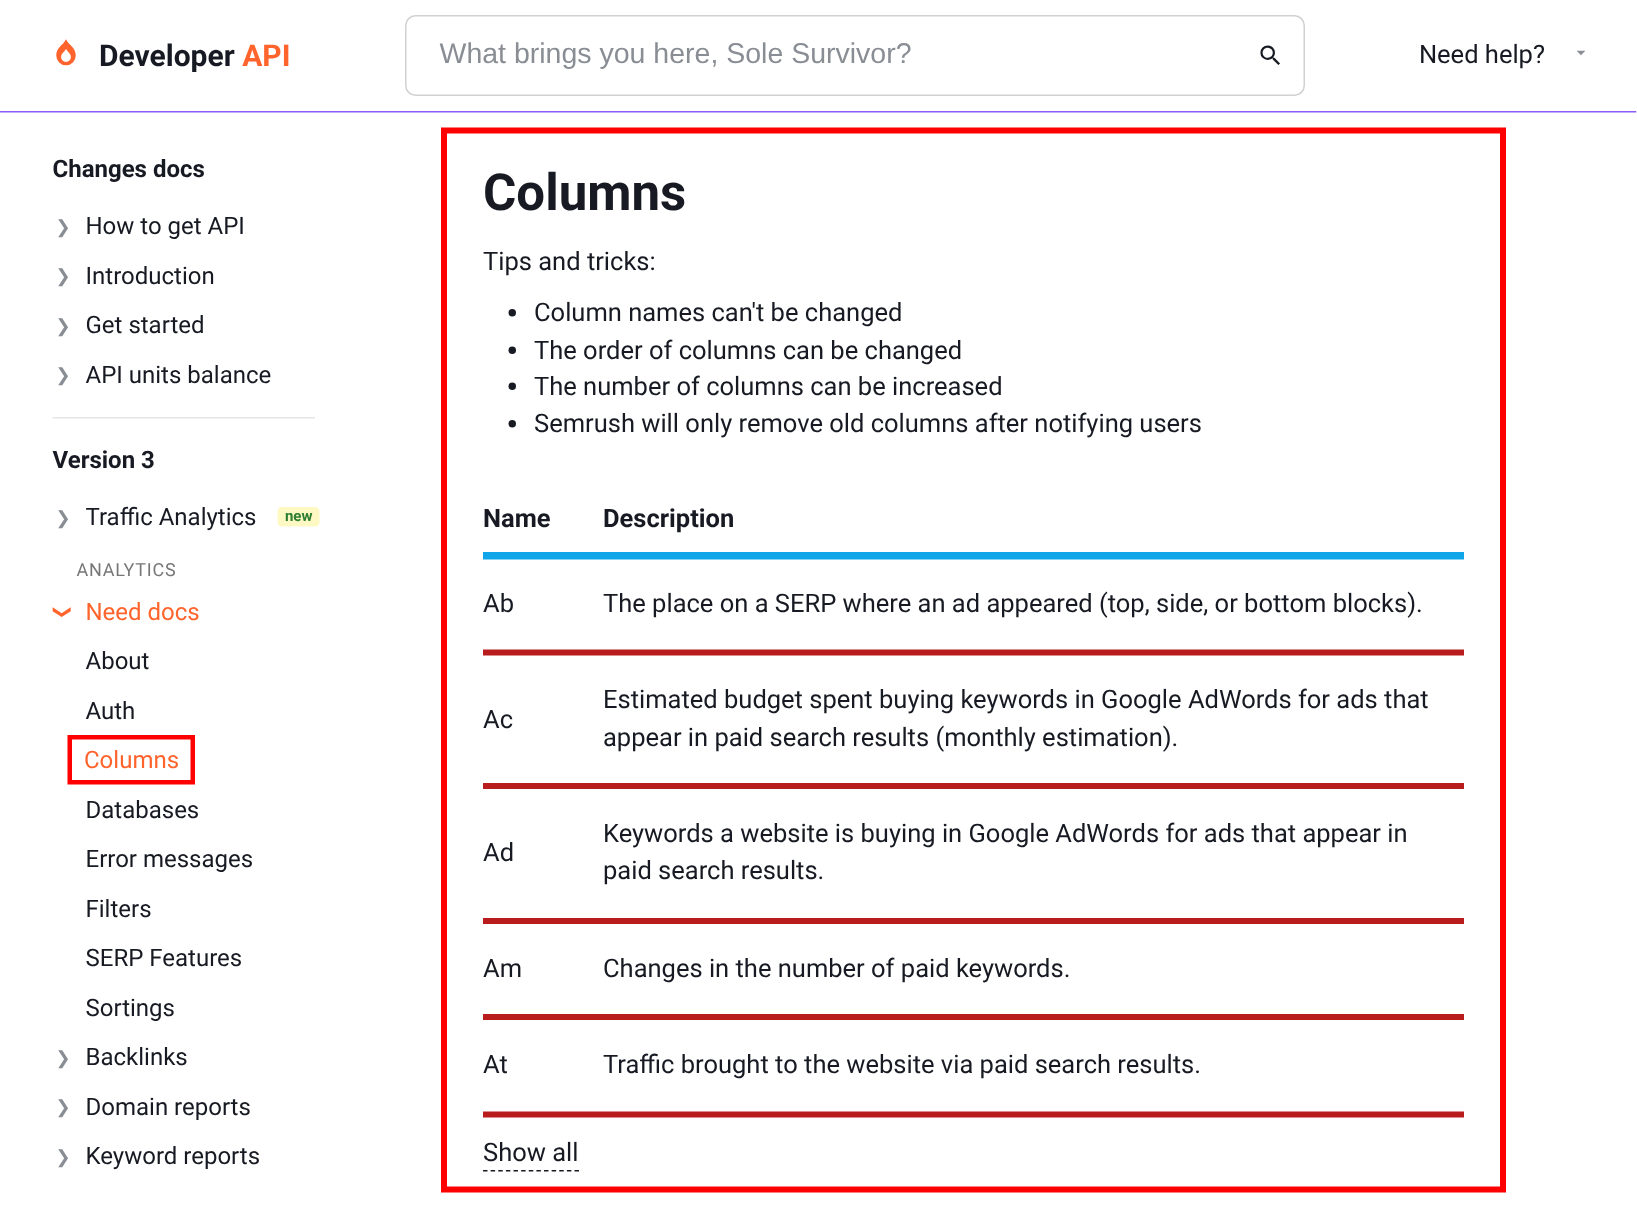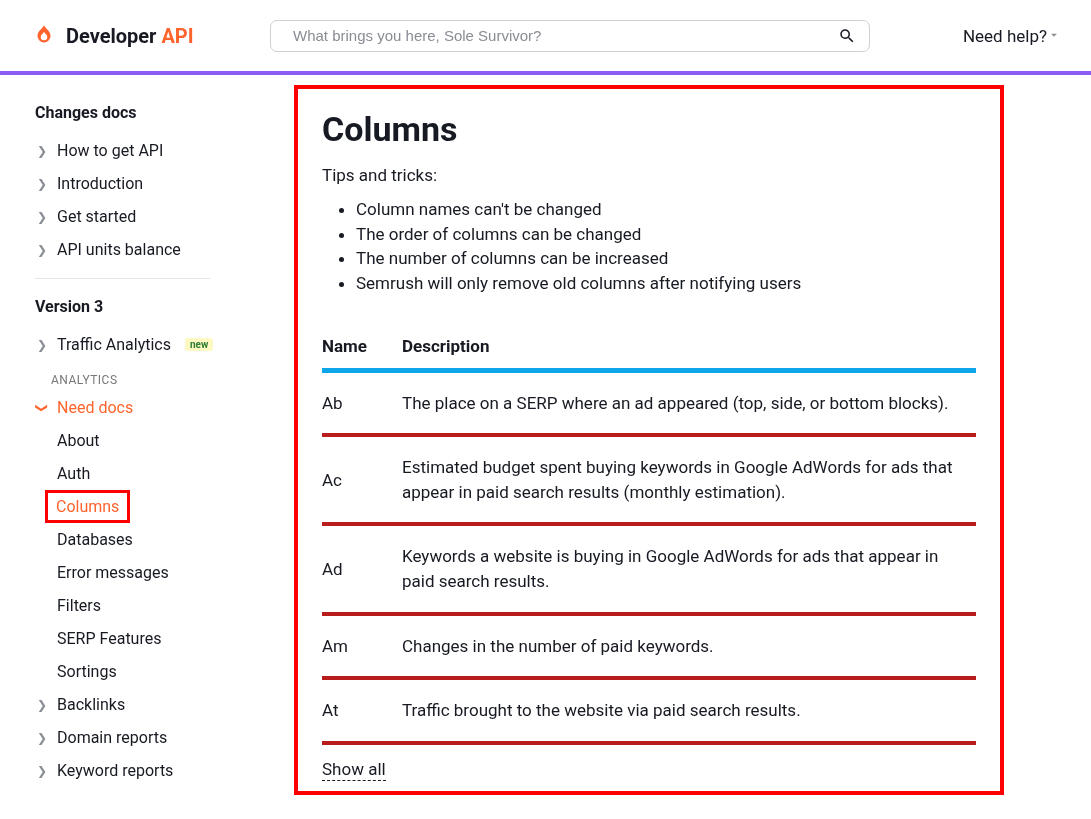--- a/index.html
+++ b/index.html
@@ -7,21 +7,21 @@
     font-family: -apple-system, BlinkMacSystemFont, "Segoe UI", Roboto, Helvetica, Arial, sans-serif;
     font-size: 16px;
     color: #171a22;
     background: #fff;
     width: 1091px;
   }
   .header {
     display: flex;
     align-items: center;
     padding: 12px 30px;
-    border-bottom: 4px solid #8b5cf6;
+    border-bottom: 1px solid #8b5cf6;
     height: 75px;
   }
   .logo {
     display: flex;
     align-items: center;
     gap: 8px;
     font-weight: 700;
     font-size: 20px;
     width: 240px;
   }
@@ -30,36 +30,36 @@
     display: inline-flex; align-items: center; justify-content: center;
   }
   .logo-text-dev { color: #171a22; }
   .logo-text-api { color: #ff642d; }
   .search-wrap {
     flex: 0 0 600px;
     position: relative;
   }
   .search-input {
     width: 100%;
-    height: 32px;
+    height: 54px;
     border: 1px solid #d1d1d1;
     border-radius: 7px;
     padding: 0 43px 0 22px;
-    font-size: 15px;
+    font-size: 19px;
     outline: none;
     color: #171a22;
   }
   .search-input::placeholder { color: #898d94; }
   .search-icon-wrap {
     position: absolute; right: 14px; top: 50%; transform: translateY(-50%);
     display: flex; align-items: center; color: #171a22;
   }
   .need-help {
     margin-left: auto;
-    display: flex; align-items: flex-end; gap: 0;
+    display: flex; align-items: flex-end; gap: 17px;
     font-size: 17px;
     cursor: pointer;
     padding-right: 0;
   }
   .need-help .chev { color: #898d94; }
   .layout {
     display: flex;
   }
   .sidebar {
     width: 254px;

